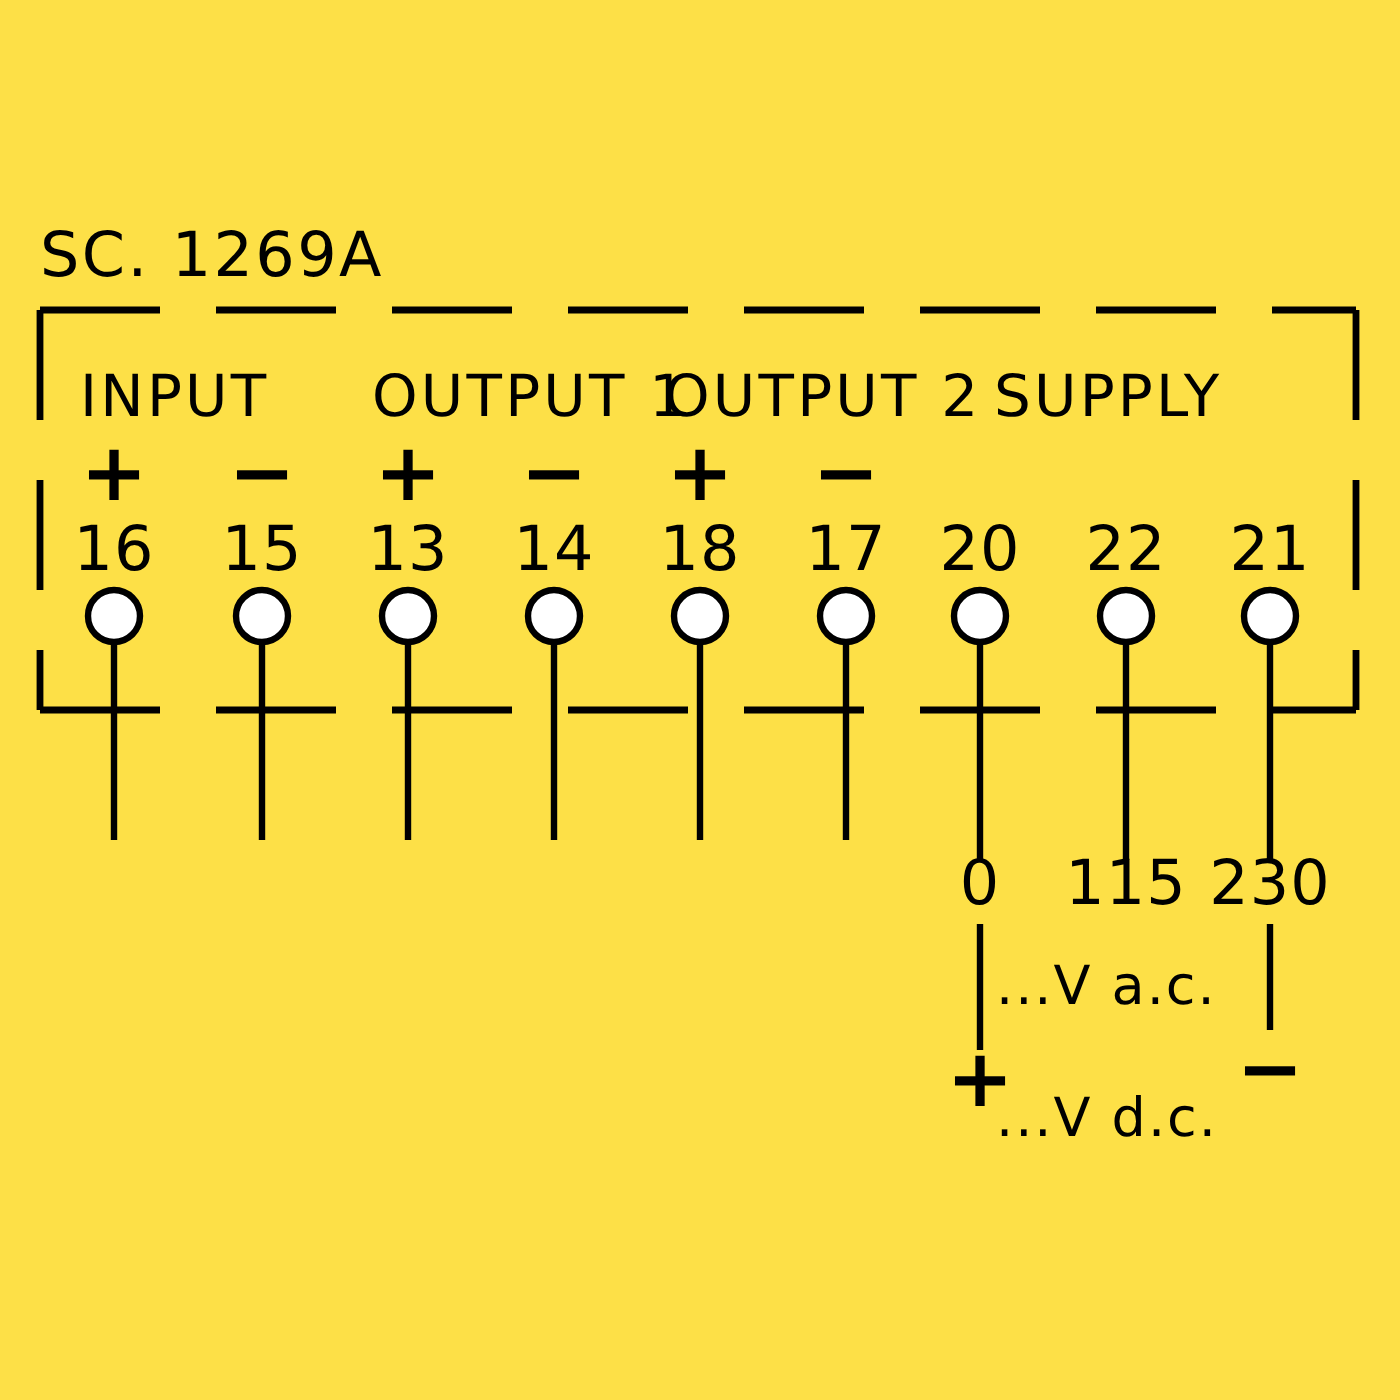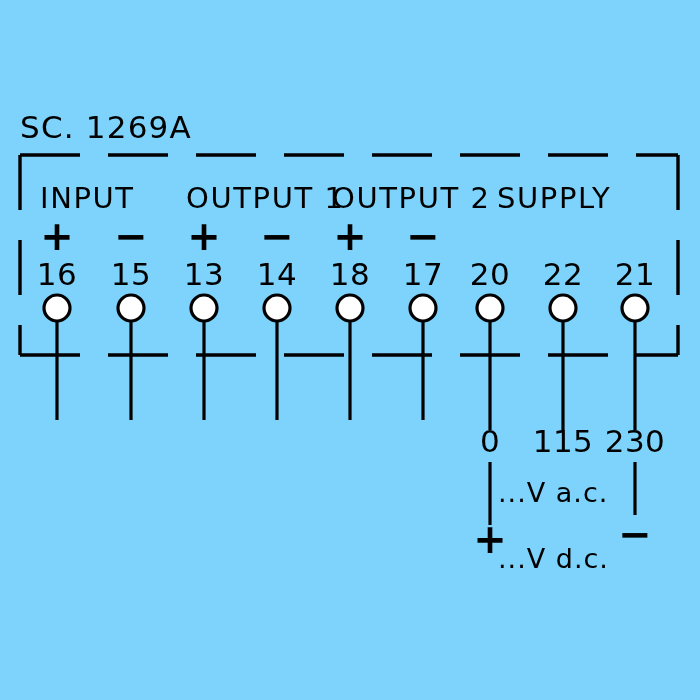--- a/index.html
+++ b/index.html
@@ -8,21 +8,21 @@
     padding: 0;
     background: #ffffff;
   }
   body {
     font-family: "DejaVu Sans", sans-serif;
   }
   #diagram-root {
     position: relative;
     width: 700px;
     height: 700px;
-    background: #7dd3fc;
+    background: #fde047;
     overflow: hidden;
   }
   #diagram-svg {
     position: absolute;
     left: 0;
     top: 0;
     display: block;
   }
   .lbl {
     font-family: "DejaVu Sans", sans-serif;

